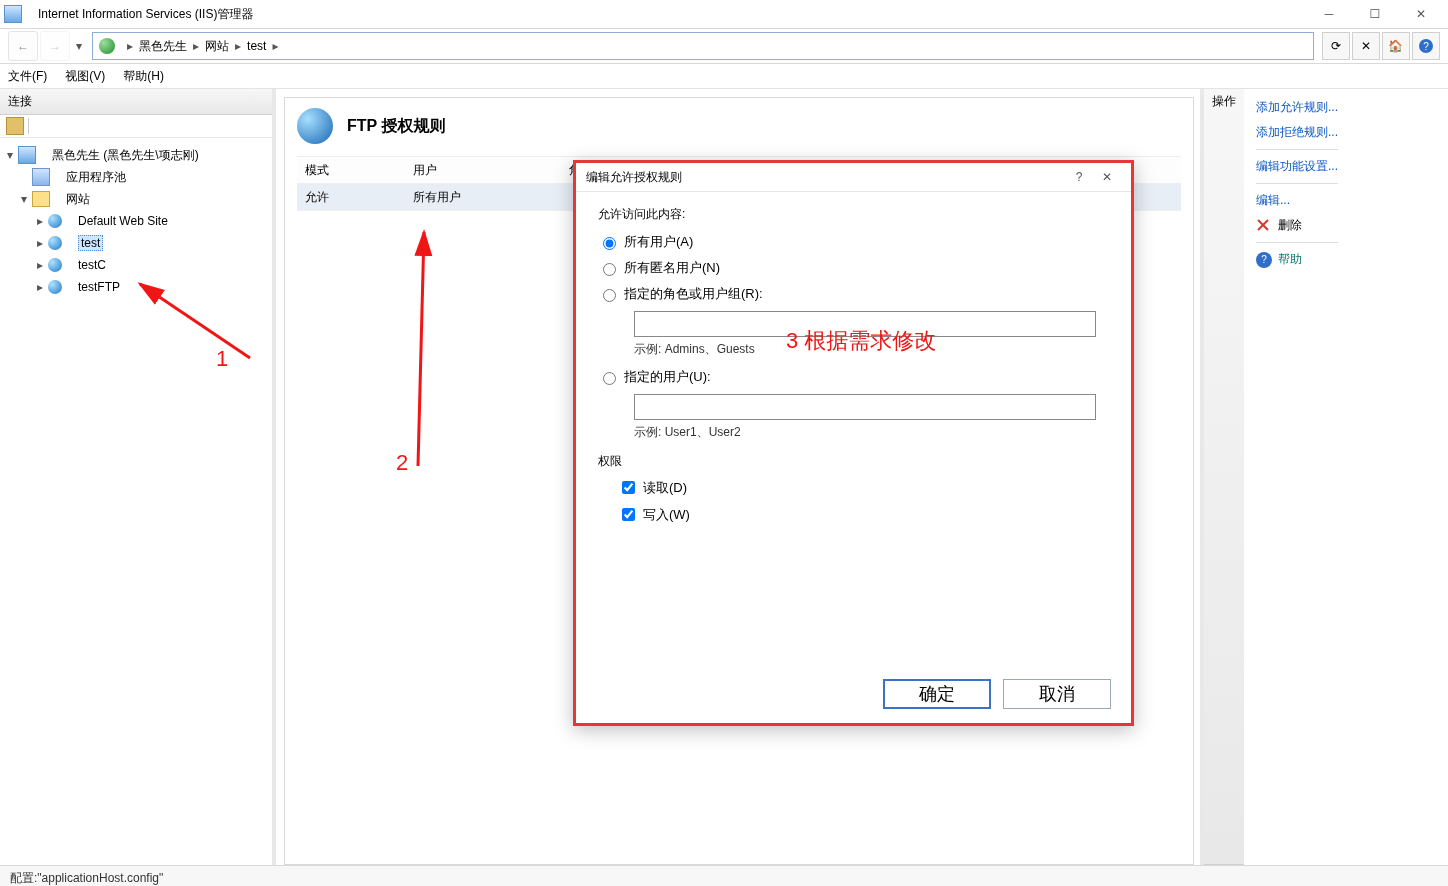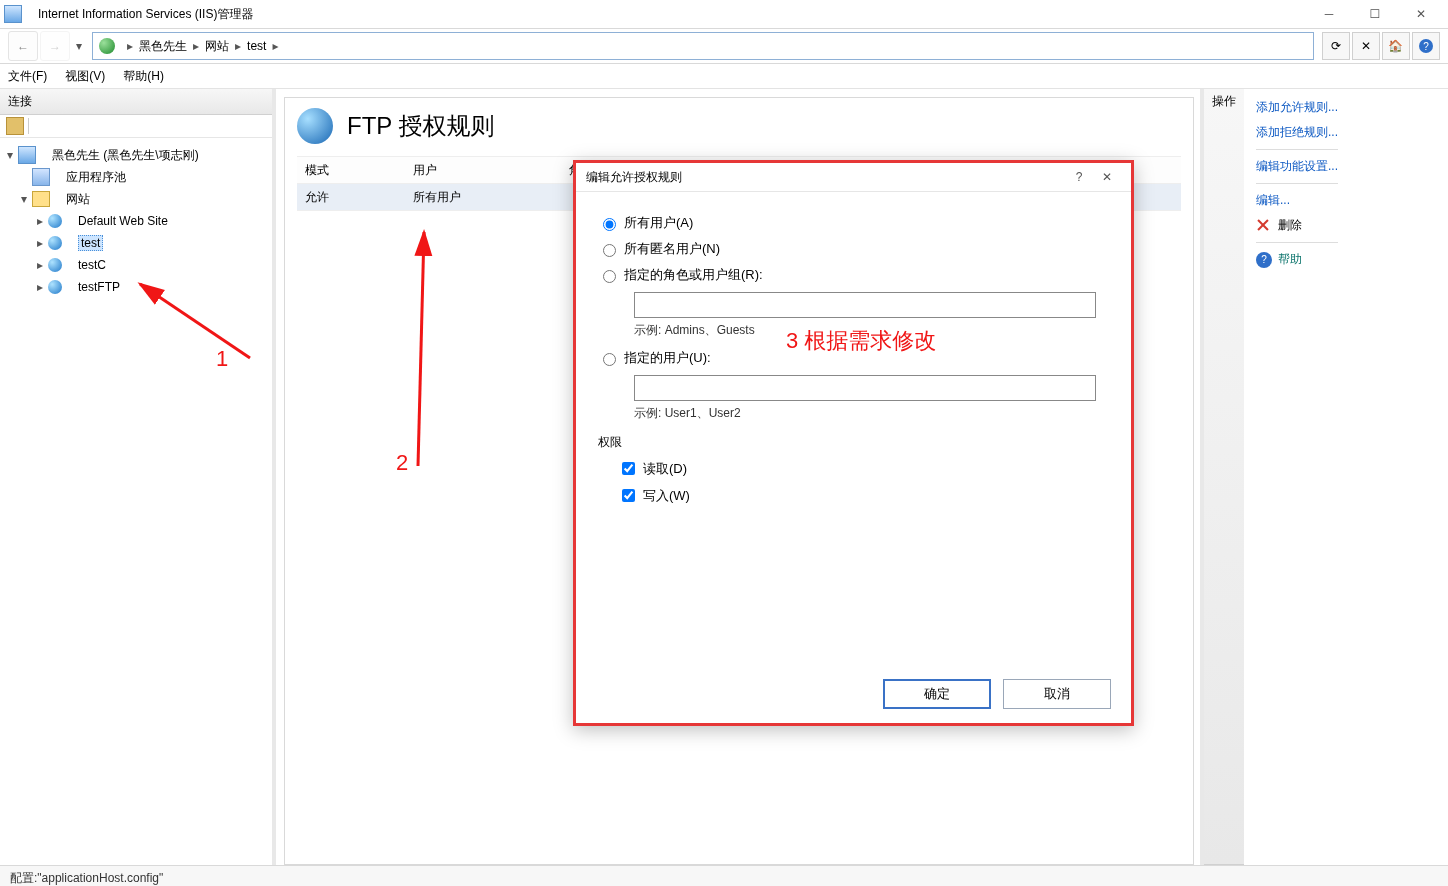--- a/index.html
+++ b/index.html
@@ -24,21 +24,21 @@
 .small-icon{width:16px;height:16px;display:inline-block}
 .tree{padding:6px 4px;flex:1;overflow:auto}
 .tnode{display:flex;align-items:center;height:22px;white-space:nowrap}
 .twister{width:12px;text-align:center;color:#555;margin-right:2px}
 .tnode .lbl{margin-left:16px}
 .tnode.sel .lbl{background:#cde5ff;border:1px dotted #4a90d9;padding:0 2px}
 .center{flex:1;display:flex;flex-direction:column;padding:8px 0 0 8px;background:#fff;position:relative}
 .center-inner{flex:1;border:1px solid #d9d9d9;margin-right:6px;padding:10px 12px 0 12px;position:relative;background:#fff}
 .feature-head{display:flex;align-items:center;margin-bottom:12px}
 .feature-head .globe-big{width:36px;height:36px;border-radius:50%;background:radial-gradient(circle at 30% 30%,#a7dfff,#1766b3);margin-right:14px;position:relative}
-.feature-head h1{font-size:24px;font-weight:normal;margin:0}
+.feature-head h1{font-size:16px;font-weight:bold;margin:0}
 .grid-head,.grid-row{display:flex;align-items:center;height:26px;border-bottom:1px solid #eee}
 .grid-head{background:#fdfdfd;border-top:1px solid #eee}
 .grid-head div,.grid-row div{padding:0 8px}
 .col1{width:92px}
 .col2{width:140px}
 .col3{width:146px}
 .col4{flex:1}
 .grid-row.sel{background:#e8eef6}
 .view-tabs{height:26px;display:flex;align-items:center;padding-left:6px;margin-top:4px}
 .view-tabs .vt{display:flex;align-items:center;padding:2px 8px;margin-right:8px;border:1px solid transparent}
@@ -56,21 +56,21 @@
 .dlg-title .spacer{flex:1}
 .dlg-title .qm,.dlg-title .xx{width:28px;text-align:center;color:#555;cursor:pointer}
 .dlg-body{padding:14px 22px 10px 22px}
 .dlg-body .sect{margin-bottom:10px}
 .dlg-body label{display:flex;align-items:center;margin:8px 0;font-size:13px}
 .dlg-body input[type=radio],.dlg-body input[type=checkbox]{margin-right:8px}
 .dlg-body .subinput{margin:6px 0 4px 36px}
 .dlg-body .subinput input{width:452px;height:24px;border:1px solid #888;padding:0 4px}
 .dlg-body .example{margin-left:36px;color:#333;font-size:12px;margin-bottom:10px}
 .dlg-btnrow{position:absolute;right:20px;bottom:14px;display:flex}
-.dlg-btnrow button{width:108px;height:30px;margin-left:12px;border:1px solid #9aa7b8;background:#fff;font-size:13px;cursor:pointer}
+.dlg-btnrow button{width:108px;height:30px;margin-left:12px;border:1px solid #9aa7b8;background:#fff;font-size:18px;cursor:pointer}
 .dlg-btnrow button.primary{border:2px solid #3a72c6}
 
 .anno{position:absolute;color:#f01616;font-size:22px;font-weight:500;z-index:30;pointer-events:none}
 svg.arrow{position:absolute;z-index:25;pointer-events:none}
 .server-icon{width:16px;height:16px;background:linear-gradient(#cfe6ff,#6aa8e6);border:1px solid #5a92cc;display:inline-block}
 .folder-icon{width:16px;height:14px;background:#ffe08a;border:1px solid #c9a63a;display:inline-block}
 .site-icon{width:14px;height:14px;border-radius:50%;background:radial-gradient(circle at 30% 30%,#aee3ff,#1f78c9);display:inline-block}
 .x-icon{width:14px;height:14px;position:relative;display:inline-block}
 .x-icon::before,.x-icon::after{content:"";position:absolute;left:6px;top:0;width:2px;height:14px;background:#d43a2e}
 .x-icon::before{transform:rotate(45deg)}
@@ -214,20 +214,21 @@
 </div>
 
 <div class="dialog">
   <div class="dlg-title">
     <span>编辑允许授权规则</span>
     <span class="spacer"></span>
     <span class="qm">?</span>
     <span class="xx">✕</span>
   </div>
   <div class="dlg-body">
+    <div class="sect">允许访问此内容:</div>
 
     <label>
       <input type="radio" name="who" checked="" style="">
       <span>所有用户(A)</span>
     </label>
 
     <label>
       <input type="radio" name="who" style="">
       <span>所有匿名用户(N)</span>
     </label>

